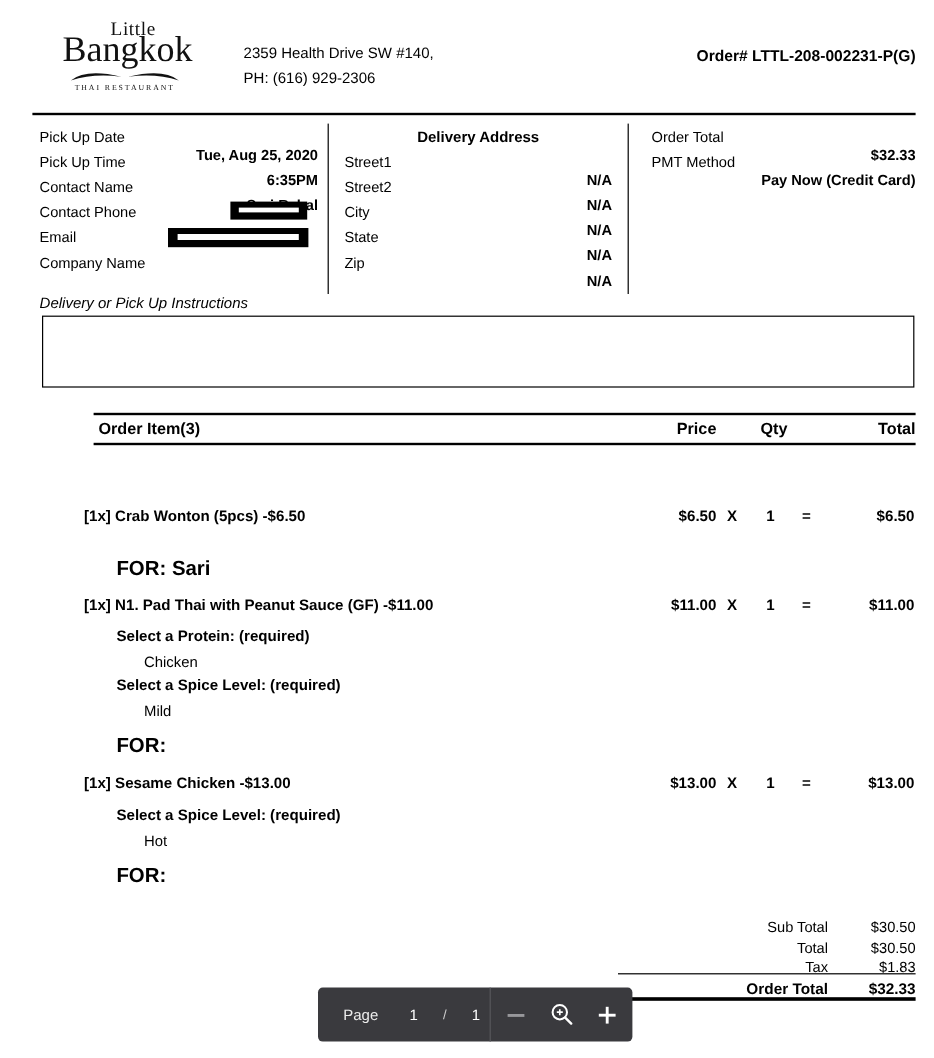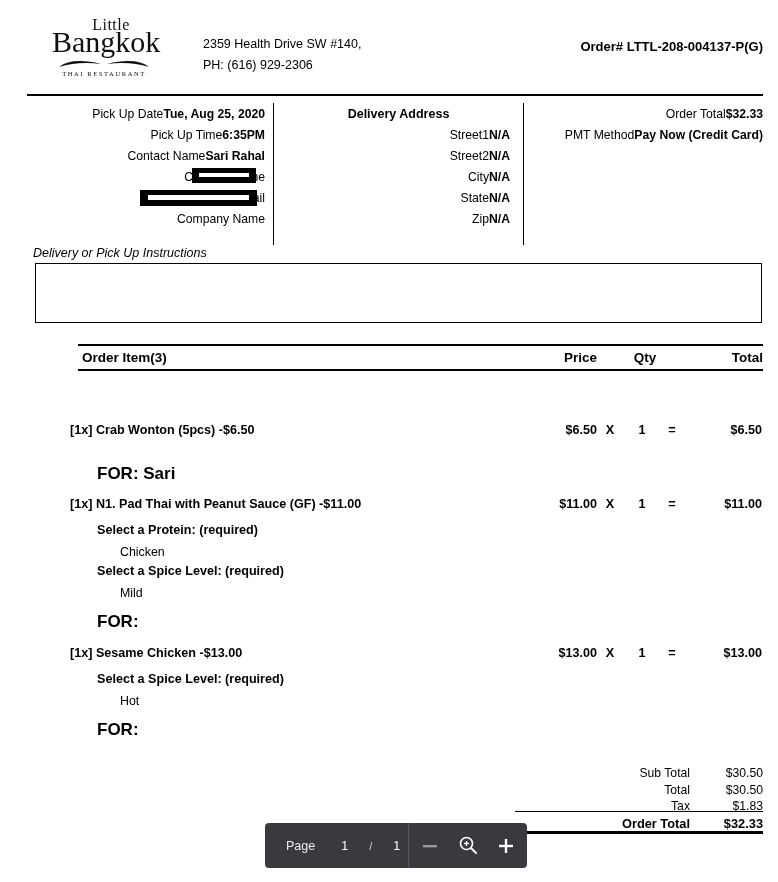--- a/index.html
+++ b/index.html
@@ -12,21 +12,21 @@
   .logo-bangkok { display:block; font-size:30px; letter-spacing:0; line-height:30px; }
   .logo-swash { display:block; margin:1px auto 1px auto; }
   .logo-tagline { display:block; font-size:6.5px; letter-spacing:1.6px; margin-top:1px; }
 
   .addr { position:absolute; left:203px; top:34px; font-size:12.5px; line-height:21px; }
   .order-ids { position:absolute; right:15px; top:36px; text-align:right; font-size:13px; font-weight:bold; line-height:21px; }
 
   
   .toprule { position:absolute; left:27px; top:94px; width:736px; height:1.6px; background:#000; }
   .vdiv { position:absolute; top:103px; height:142px; width:1.4px; background:#000; }
-  .irow { position:absolute; display:flex; justify-content:flex-end; font-size:12.2px; line-height:15px; }
+  .irow { position:absolute; display:flex; justify-content:center; font-size:12.2px; line-height:15px;flex-direction:column; }
   .irow .lbl { font-weight:normal; white-space:nowrap; }
   .irow .val { font-weight:bold; white-space:nowrap; text-align:right; }
   .sec-title { position:absolute; font-size:12.5px; font-weight:bold; text-align:center; }
 
   .redact { position:absolute; background:#000; }
   .redact .stripe { position:absolute; background:#fff; }
 
   
   .instr-label { position:absolute; left:33px; top:246px; font-style:italic; font-size:12.5px; }
   .instr-box { position:absolute; left:35px; top:263px; width:725px; height:58px; border:1.5px solid #000; background:#fff; }
@@ -75,21 +75,21 @@
     </svg>
     <span class="logo-tagline">THAI RESTAURANT</span>
   </div>
 
   <div class="addr">
     <div>2359 Health Drive SW #140,</div>
     <div>PH: (616) 929-2306</div>
   </div>
 
   <div class="order-ids">
-    <div>Order# LTTL-208-004137-P(G)</div>
+    <div>Order# LTTL-208-002231-P(G)</div>
   </div>
 
   <div class="toprule"></div>
   <div class="vdiv" style="left:273px;"></div>
   <div class="vdiv" style="left:523px;"></div>
 
   <div class="irow" style="left:33px;top:107px;width:232px;">
     <span class="lbl">Pick Up Date</span>
     <span class="val">Tue, Aug 25, 2020</span>
   </div>

